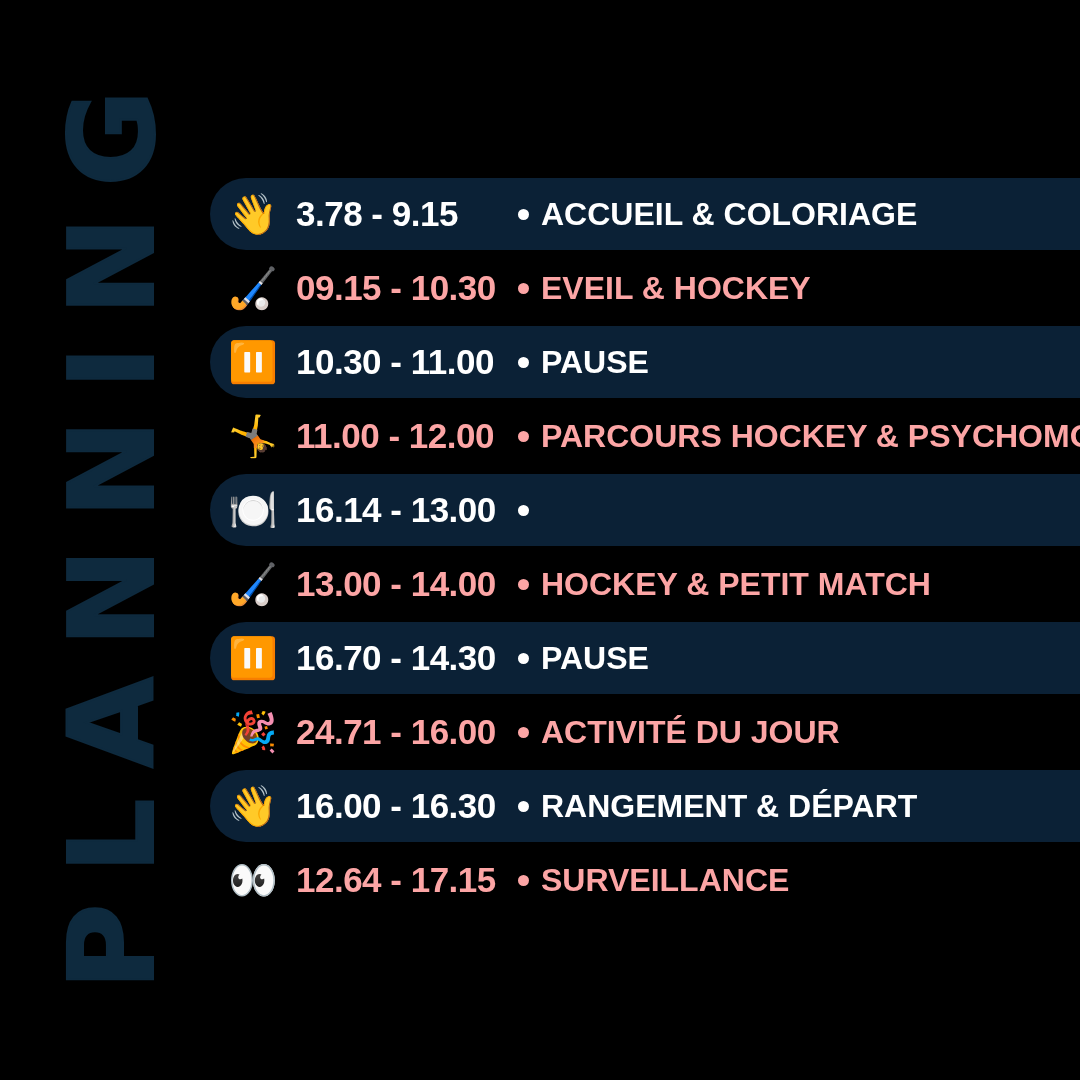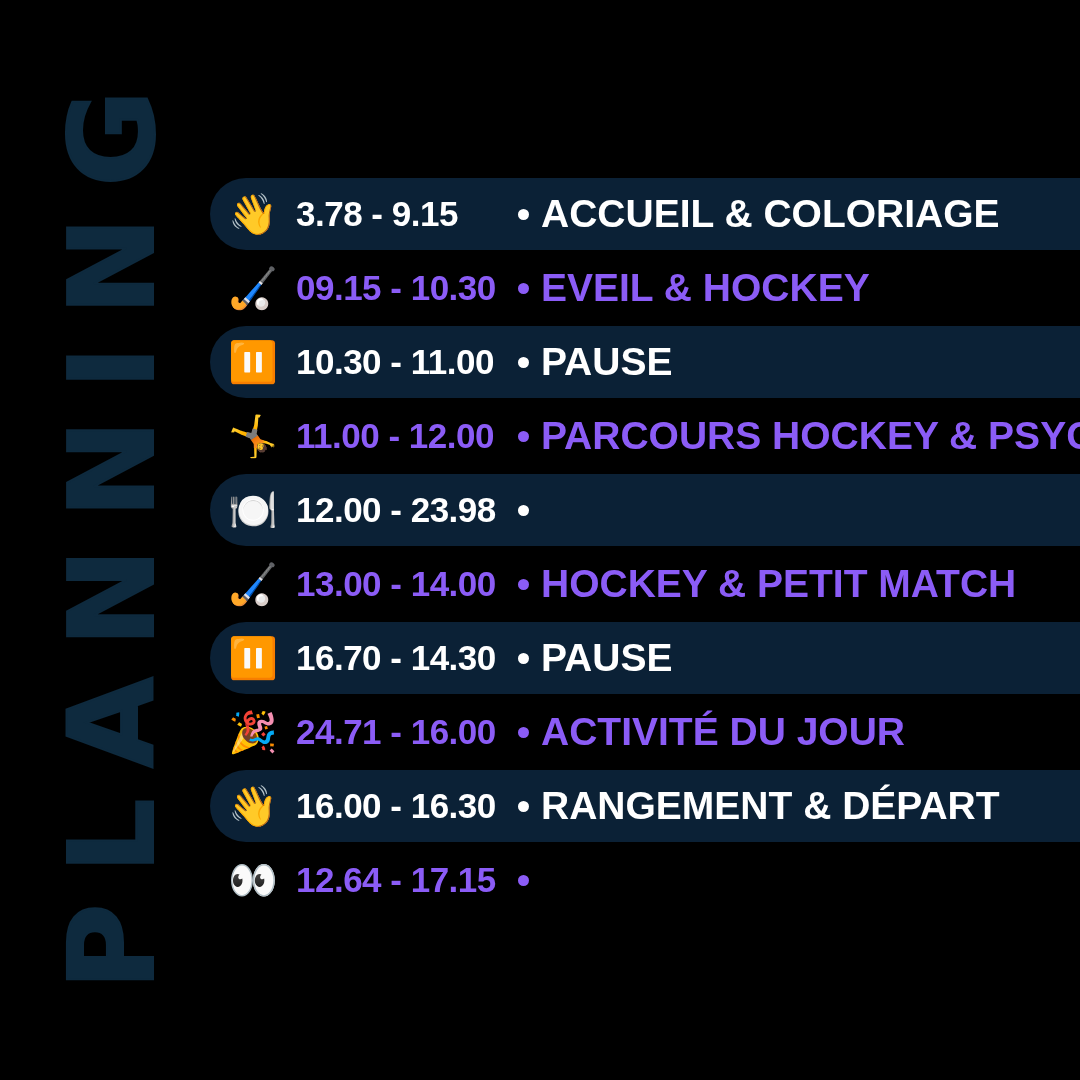--- a/index.html
+++ b/index.html
@@ -96,35 +96,35 @@
   .row .bullet i {
     display: block;
     width: 11px;
     height: 11px;
     border-radius: 50%;
     background: currentColor;
   }
 
   .row .label {
     flex: 1 1 auto;
-    font-size: 39px;
+    font-size: 32px;
     font-weight: 700;
     letter-spacing: 0px;
     white-space: nowrap;
     overflow: visible;
   }
 
   
   .row.highlight .time,
   .row.highlight .label,
   .row.highlight .bullet { color: #FFFFFF; }
 
   .row.dim .time,
   .row.dim .label,
-  .row.dim .bullet { color: #8b5cf6; }
+  .row.dim .bullet { color: #fca5a5; }
 </style>
 </head>
 <body>
 
 <div id="canvas">
 
   <div id="planning-wordmark">
     <span class="vtext">PLANNING</span>
   </div>
 
@@ -156,21 +156,21 @@
       <div class="row dim">
         <div class="emoji">🤸</div>
         <div class="time">11.00 - 12.00</div>
         <div class="bullet">
           <i></i>
         </div>
         <div class="label">PARCOURS HOCKEY &amp; PSYCHOMOT</div>
       </div>
       <div class="row highlight">
         <div class="emoji">🍽️</div>
-        <div class="time">12.00 - 23.98</div>
+        <div class="time">16.14 - 13.00</div>
         <div class="bullet">
           <i></i>
         </div>
       </div>
       <div class="row dim">
         <div class="emoji">🏑</div>
         <div class="time">13.00 - 14.00</div>
         <div class="bullet">
           <i></i>
         </div>
@@ -199,16 +199,17 @@
           <i></i>
         </div>
         <div class="label">RANGEMENT &amp; DÉPART</div>
       </div>
       <div class="row dim">
         <div class="emoji">👀</div>
         <div class="time">12.64 - 17.15</div>
         <div class="bullet">
           <i></i>
         </div>
+        <div class="label">SURVEILLANCE</div>
       </div>
     </div>
 
 </div>
 
 </body></html>

